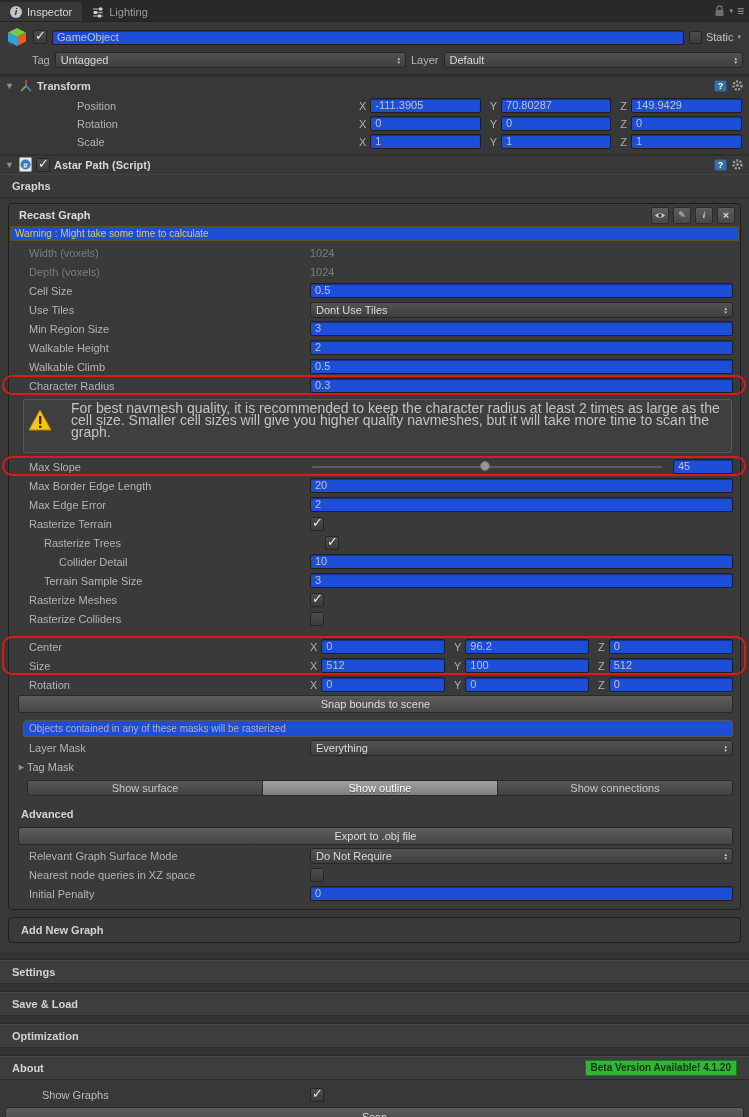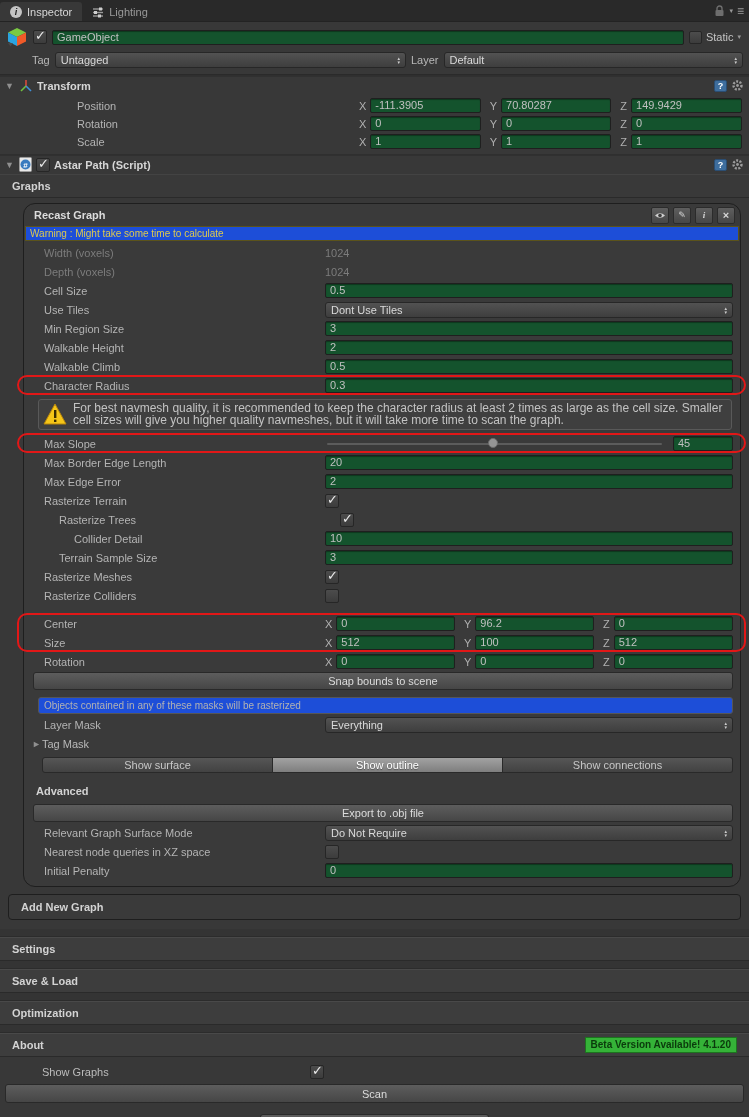--- a/index.html
+++ b/index.html
@@ -12,21 +12,21 @@
   .tab{height:19px;display:flex;align-items:center;gap:5px;padding:0 10px;color:#9a9a9a;border-radius:3px 3px 0 0;cursor:default;}
   .tab.active{background:#383838;color:#d8d8d8;}
   .tab-icon-circle{width:12px;height:12px;border-radius:50%;background:#c4c4c4;color:#1d1d1d;font-weight:bold;font-size:9px;display:flex;align-items:center;justify-content:center;font-style:italic;}
   .tabbar-right{margin-left:auto;display:flex;align-items:center;gap:4px;padding:0 6px 3px 0;}
   .menu-glyph{color:#9a9a9a;font-size:12px;letter-spacing:-1px;}
   .dd-small{color:#9a9a9a;font-size:7px;}
 
   .go-header{padding:4px 6px 6px 6px;border-bottom:1px solid #2a2a2a;}
   .go-row1{display:flex;align-items:center;gap:5px;}
   .go-row2{display:flex;align-items:center;gap:5px;margin-top:4px;padding-left:26px;}
-  .field{background:#14532d;border:1px solid #1f1f1f;border-radius:2px;height:13px;line-height:13px;padding:0 4px;color:#c0c0c0;box-shadow:inset 0 1px 1px rgba(0,0,0,.35);white-space:nowrap;overflow:hidden;}
+  .field{background:#1d4ed8;border:1px solid #1f1f1f;border-radius:2px;height:13px;line-height:13px;padding:0 4px;color:#c0c0c0;box-shadow:inset 0 1px 1px rgba(0,0,0,.35);white-space:nowrap;overflow:hidden;}
   .grow{flex:1;}
   .dropdown{background:linear-gradient(#525252,#3e3e3e);border:1px solid #272727;border-radius:3px;height:14px;display:flex;align-items:center;padding:0 5px;color:#dadada;white-space:nowrap;overflow:hidden;}
   .spin{margin-left:auto;display:flex;flex-direction:column;align-items:center;line-height:4px;font-size:5px;color:#cfcfcf;padding-left:4px;}
   .cb{width:12px;height:12px;flex:none;background:linear-gradient(#4c4c4c,#3c3c3c);border:1px solid #262626;border-radius:2px;position:relative;}
   .cb .tick{display:none;font-style:normal;position:absolute;left:1px;top:-3px;color:#ececec;font-size:13px;font-weight:bold;}
   .cb.on .tick{display:block;}
   .static-wrap{display:flex;align-items:center;gap:4px;color:#c4c4c4;padding-right:2px;}
 
   .comp-header{height:19px;display:flex;align-items:center;gap:4px;padding:0 5px;font-weight:bold;color:#d6d6d6;border-top:1px solid #2f2f2f;box-shadow:0 1px 0 #303030 inset;}
   .foldout{color:#8f8f8f;font-size:9px;width:10px;flex:none;}
@@ -35,36 +35,36 @@
   .trow{height:17px;display:flex;align-items:center;padding-left:33px;margin:1px 0;}
   .tlbl{width:282px;flex:none;color:#b4b4b4;margin-left:44px;}
   .vec{display:flex;flex:1;gap:9px;margin-right:7px;}
   .vcell{flex:1;display:flex;align-items:center;gap:4px;min-width:0;}
   .axis{color:#b0b0b0;flex:none;}
   .vfield{flex:1;min-width:0;}
 
   .bar{height:22px;background:#3d3d3d;border-top:1px solid #494949;border-bottom:1px solid #2a2a2a;display:flex;align-items:center;padding:0 12px;font-weight:bold;color:#d3d3d3;}
   .bar-gap{height:7px;background:#343434;border-bottom:1px solid #2c2c2c;}
 
-  .graph-box{margin:5px 8px 0 23px;border:1px solid #1e1e1e;border-radius:12px;background:#3a3a3a;padding-bottom:5px;}
+  .graph-box{margin:5px 8px 0 8px;border:1px solid #1e1e1e;border-radius:4px;background:#3a3a3a;padding-bottom:5px;}
   .graph-head{height:22px;display:flex;align-items:center;padding:0 5px 0 10px;font-weight:bold;color:#dcdcdc;}
   .mini-btn{width:16px;height:15px;background:linear-gradient(#5e5e5e,#474747);border:1px solid #2b2b2b;border-radius:2px;display:flex;align-items:center;justify-content:center;color:#d8d8d8;font-size:9px;}
   .warn-strip{height:13px;margin:0 1px 3px 1px;background:#1d4ed8;border:1px solid #5b531b;color:#ddca4e;font-size:10px;display:flex;align-items:center;padding:0 4px;white-space:nowrap;overflow:hidden;}
 
   .row{height:17px;display:flex;align-items:center;padding-left:20px;margin:2px 0;}
   .lbl{width:281px;flex:none;color:#b4b4b4;white-space:nowrap;overflow:hidden;}
   .val{flex:1;margin-right:7px;min-width:0;}
   .dim{color:#7c7c7c;}
   .ind1{padding-left:15px;}
   .ind2{padding-left:30px;}
 
   .ringwrap{position:relative;}
   .ring{position:absolute;left:-7px;right:-6px;top:-2px;bottom:-1px;border:2px solid #e21717;border-radius:10px;pointer-events:none;z-index:6;}
 
-  .helpbox{margin:5px 8px 5px 14px;background:#3f3f3f;border:1px solid #595959;border-radius:3px;padding:2px 8px 3px 4px;display:flex;align-items:center;gap:6px;color:#c3c3c3;font-size:12px;line-height:12px;}
+  .helpbox{margin:5px 8px 5px 14px;background:#3f3f3f;border:1px solid #595959;border-radius:3px;padding:2px 8px 14px 4px;display:flex;align-items:center;gap:19px;color:#c3c3c3;font-size:14px;line-height:12px;}
   .notebox{height:15px;margin:7px 7px 2px 14px;border:1px solid #565656;border-radius:3px;display:flex;align-items:center;padding:0 5px;color:#b2b2b2;font-size:10px;background:#1d4ed8;}
 
   .slider{flex:1;position:relative;height:17px;margin-right:9px;}
   .track{position:absolute;left:2px;right:2px;top:8px;height:2px;background:#5c5c5c;border-radius:1px;}
   .thumb{position:absolute;left:48%;top:3px;width:10px;height:10px;border-radius:50%;background:#959595;border:1px solid #6c6c6c;box-sizing:border-box;}
   .slider-val{width:50px;flex:none;margin-right:7px;}
 
   .btn{background:linear-gradient(#5d5d5d,#464646);border:1px solid #292929;border-radius:3px;height:16px;display:flex;align-items:center;justify-content:center;color:#dcdcdc;}
   .wide-btn{margin:2px 7px 2px 9px;}
   .seg{display:flex;margin:5px 7px 4px 18px;height:16px;text-align:right;}

